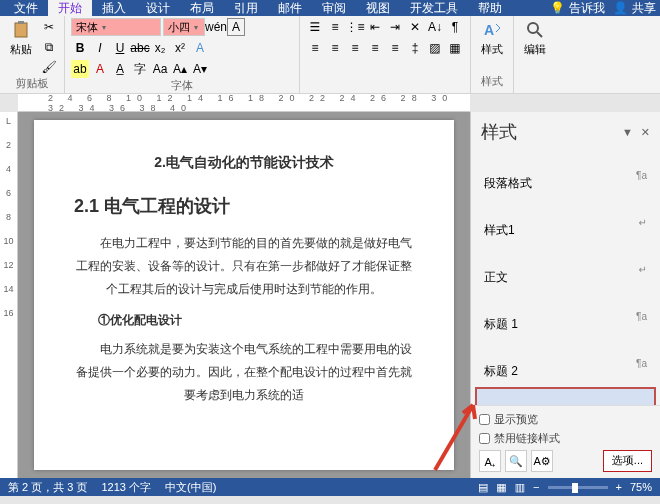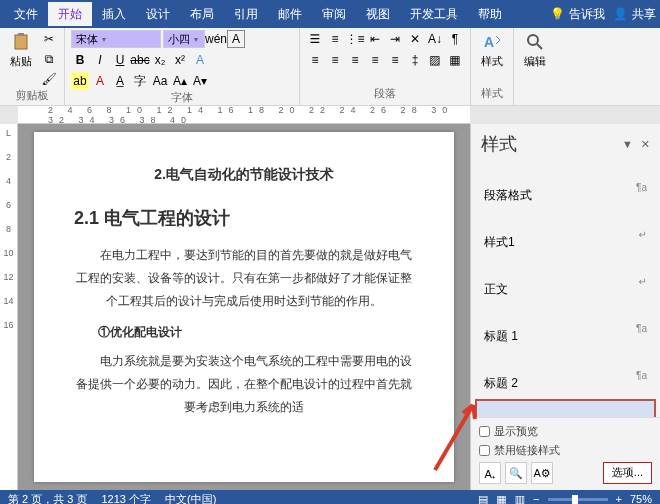--- a/index.html
+++ b/index.html
@@ -1,34 +1,34 @@
 <!DOCTYPE html>
 <html><head>
 <meta charset="utf-8">
 <style>
 * { margin: 0; padding: 0; box-sizing: border-box; font-family: "Microsoft YaHei", sans-serif; }
 body { width: 660px; height: 504px; background: #e6e6e6; overflow: hidden; font-size: 12px; position: relative; }
 
-.titlebar { height: 28px; background: #2b579a; display: flex; align-items: center; padding: 0 4px; color: #fff; }
+.titlebar { height: 16px; background: #2b579a; display: flex; align-items: center; padding: 0 4px; color: #fff; }
 .tab { padding: 0 10px; height: 24px; line-height: 24px; font-size: 12px; cursor: pointer; }
 .tab.active { background: #f3f3f3; color: #6d28d9; }
 .tab.file { color: #fff; }
 .title-right { margin-left: auto; display: flex; align-items: center; gap: 8px; }
 .tell-me { display: flex; align-items: center; gap: 4px; }
 
 .ribbon { height: 78px; background: #f3f3f3; border-bottom: 1px solid #d4d4d4; display: flex; }
 .group { border-right: 1px solid #d4d4d4; padding: 2px 6px; display: flex; flex-direction: column; position: relative; }
 .group-label { font-size: 11px; color: #666; text-align: center; margin-top: auto; padding-bottom: 2px; }
 .group-body { display: flex; align-items: flex-start; gap: 4px; flex: 1; }
 .big-btn { display: flex; flex-direction: column; align-items: center; gap: 2px; padding: 2px 4px; cursor: pointer; }
 .big-btn .icon { width: 20px; height: 20px; }
 .big-btn .lbl { font-size: 11px; }
 .row-controls { display: flex; flex-direction: column; gap: 2px; }
 .row { display: flex; align-items: center; gap: 2px; }
-.combo { background: #c4b5fd; border: 1px solid #ccc; padding: 1px 4px; font-size: 11px; height: 18px; display: flex; align-items: center; gap: 4px; }
+.combo { background: #fca5a5; border: 1px solid #ccc; padding: 1px 4px; font-size: 11px; height: 18px; display: flex; align-items: center; gap: 4px; }
 .combo .arrow { font-size: 8px; color: #666; }
 .btn-small { width: 18px; height: 18px; display: flex; align-items: center; justify-content: center; border: 1px solid transparent; cursor: pointer; font-size: 12px; }
 
 .ruler { height: 18px; background: #fff; border-bottom: 1px solid #ccc; display: flex; align-items: center; font-size: 9px; color: #666; padding-left: 30px; letter-spacing: 6px; margin-left: 18px; margin-right: 190px; }
 
 .workspace { display: flex; height: 366px; }
 .vruler { width: 18px; background: #fff; border-right: 1px solid #ccc; display: flex; flex-direction: column; align-items: center; font-size: 9px; color: #666; padding-top: 4px; gap: 14px; }
 .doc-area { flex: 1; background: #999; overflow: hidden; padding: 8px 16px; }
 .page { background: #fff; padding: 28px 40px; height: 100%; box-shadow: 0 0 4px rgba(0,0,0,0.3); font-size: 13px; line-height: 2; color: #333; }
 .doc-h2 { font-weight: bold; font-size: 14px; margin-bottom: 12px; text-align: center; }
@@ -158,21 +158,20 @@
         <div class="btn-small">≡</div>
         <div class="btn-small">≡</div>
         <div class="btn-small">≡</div>
         <div class="btn-small">≡</div>
         <div class="btn-small">≡</div>
         <div class="btn-small">‡</div>
         <div class="btn-small">▨</div>
         <div class="btn-small">▦</div>
       </div>
     </div>
-    <div class="group-label">段落</div>
   </div>
 
   <div class="group">
     <div class="group-body">
       <div class="big-btn">
         <svg class="icon" viewBox="0 0 20 20">
             <text x="2" y="15" font-size="14" fill="#4a90d9" font-weight="bold">A</text>
             <path d="M14 4 L18 8 L14 12" stroke="#4a90d9" fill="none"></path>
           </svg>
         <span class="lbl">样式</span>

